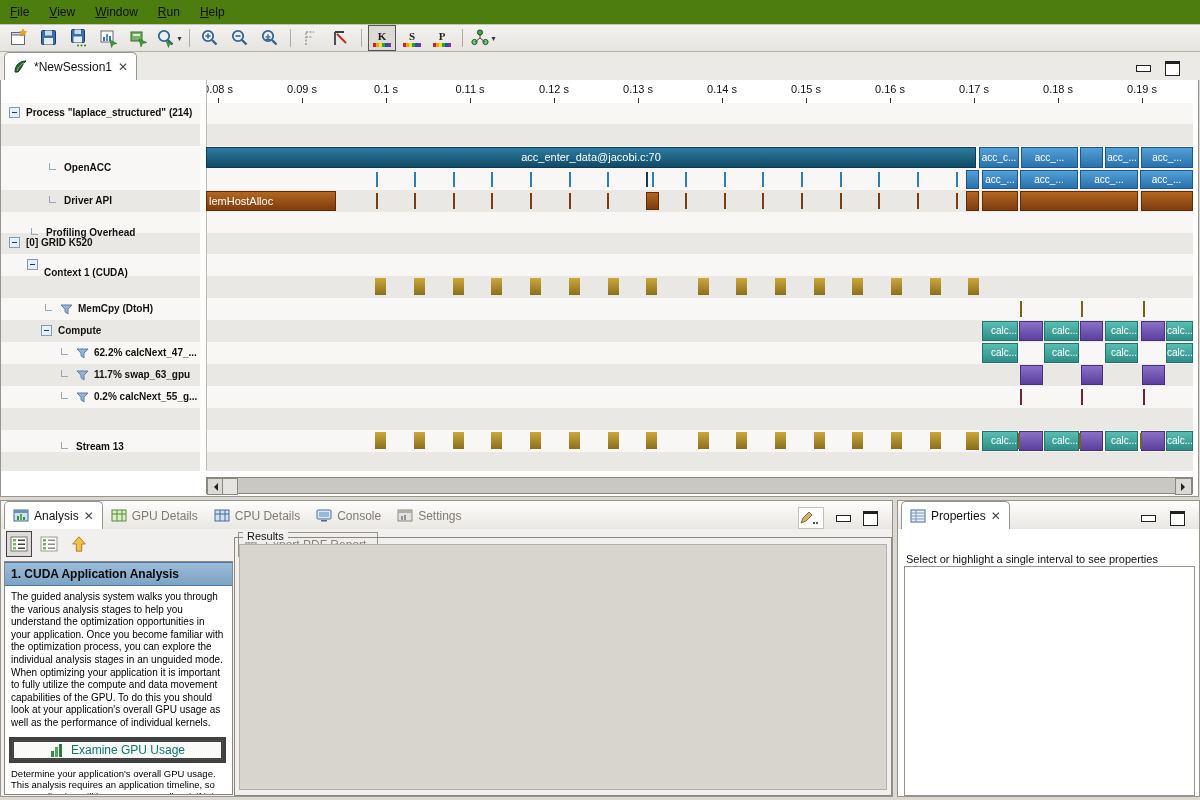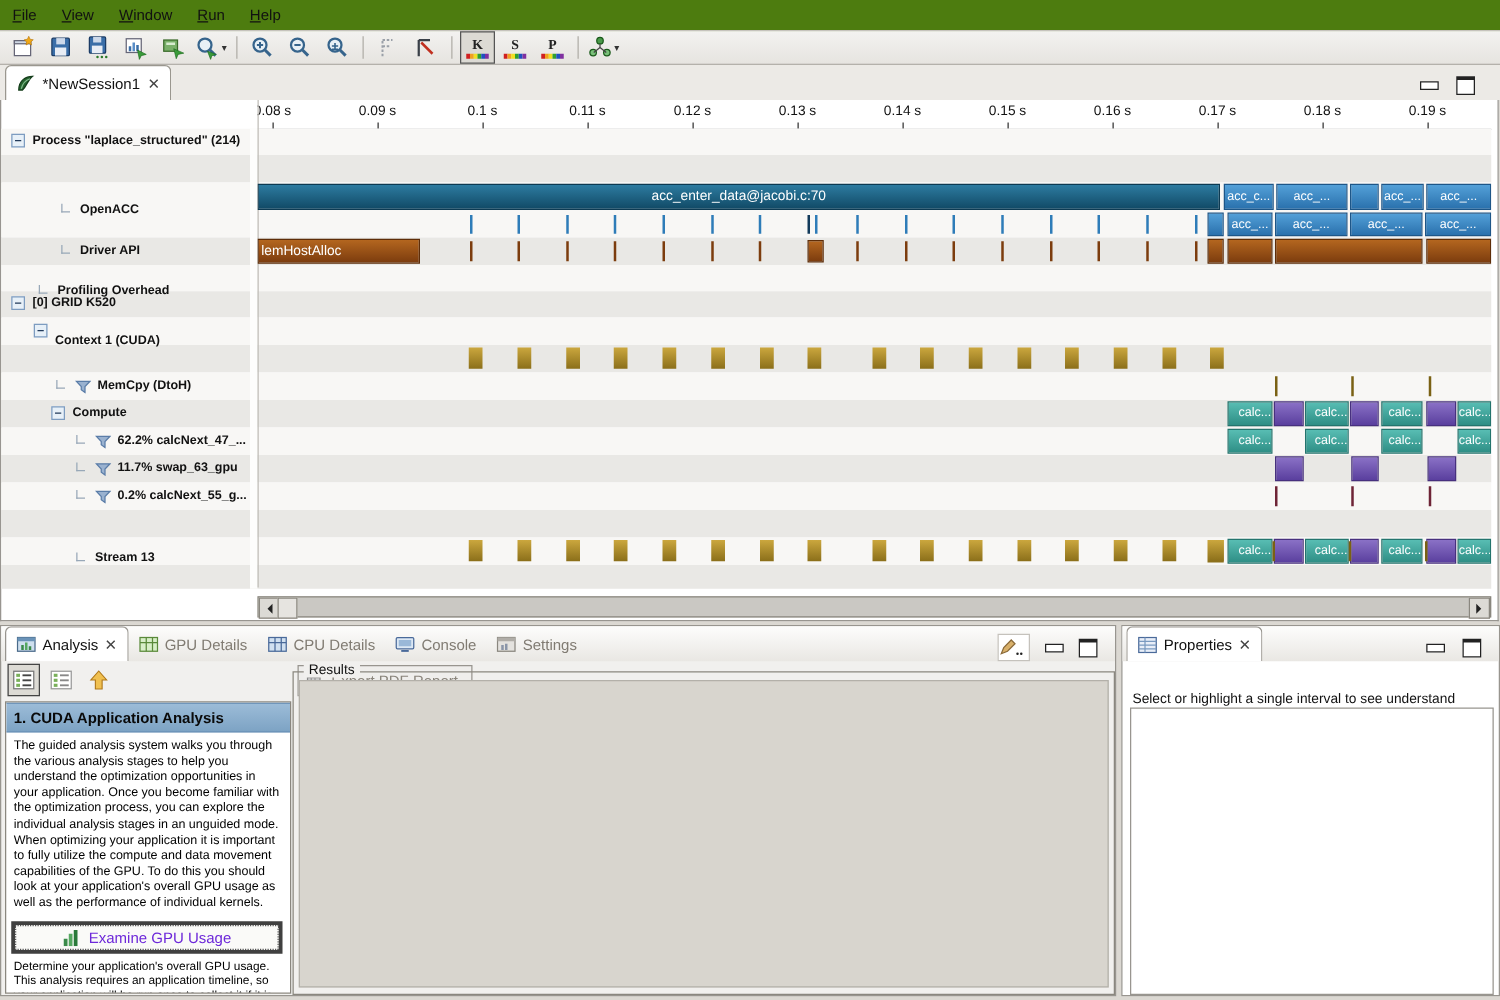--- a/index.html
+++ b/index.html
@@ -87,22 +87,22 @@
   #atoolbar{position:absolute;left:0;top:28px;width:229px;height:30px;display:flex;align-items:center;padding-left:5px;box-sizing:border-box;}
   .vbtn{width:24px;height:24px;display:flex;align-items:center;justify-content:center;border:1px solid transparent;margin-right:4px;}
   .vbtn.pressed{border:1px solid #444;background:#dddbd5;}
   #exportbtn{position:absolute;left:237px;top:31px;width:140px;height:25px;border:1px solid #98958f;
     display:flex;align-items:center;gap:6px;padding-left:6px;font-size:12px;color:#8a857c;background:#efeeec;box-sizing:border-box;}
   
   #acol{position:absolute;left:3px;top:60px;width:229px;height:234px;background:#fff;border:1px solid #8a877f;box-sizing:border-box;overflow:hidden;}
   #ahead{background:linear-gradient(#9cbcd8,#7da3c4);border-top:1px solid #4a7aa8;border-bottom:1px solid #4a7aa8;
     font:bold 12px "Liberation Sans",sans-serif;color:#0a0a0a;padding:4px 6px;}
   #abody{font-size:10px;line-height:1.26;color:#000;padding:5px 6px 4px 6px;}
-  #examine{margin:3px 4px;width:calc(100% - 10px);height:26px;border:3px solid #404040;background:#fafaf8;
-    display:flex;align-items:center;justify-content:center;gap:7px;font-size:12px;color:#6d28d9;
+  #examine{margin:3px 4px;width:calc(100% - 10px);height:26px;border:5px solid #404040;background:#fafaf8;
+    display:flex;align-items:center;justify-content:center;gap:7px;font-size:12px;color:#0f766e;
     outline:1px dotted #555;outline-offset:-4px;box-sizing:border-box;}
   #anote{font-size:9.5px;line-height:1.22;color:#000;padding:2px 6px;}
   
   #resgroup{position:absolute;left:233px;top:36px;width:656px;height:257px;border:1px solid #8a877f;}
   #reslabel{position:absolute;left:8px;top:-8px;background:#f1f0ee;padding:0 4px;font-size:11px;color:#111;}
   #resarea{position:absolute;left:4px;top:6px;right:4px;bottom:5px;background:#d8d5ce;border:1px solid #b3b0a9;}
   
   #phint{position:absolute;left:8px;top:52px;font-size:11px;color:#111;white-space:nowrap;}
   #pbox{position:absolute;left:6px;top:65px;width:289px;height:228px;border:1px solid #98958f;background:#fff;}
   .pctl{right:10px;top:8px;}
@@ -673,16 +673,16 @@
             </svg>
         </span>
         <span>Properties</span>
         <span class="closex">✕</span>
       </div>
     </div>
     <div class="winctl" style="right:14px;top:10px;">
       <div class="minbtn"></div>
       <div class="maxbtn"></div>
     </div>
-    <div id="phint">Select or highlight a single interval to see understand</div>
+    <div id="phint">Select or highlight a single interval to see properties</div>
     <div id="pbox"></div>
   </div>
 </div>
 
 </body></html>

